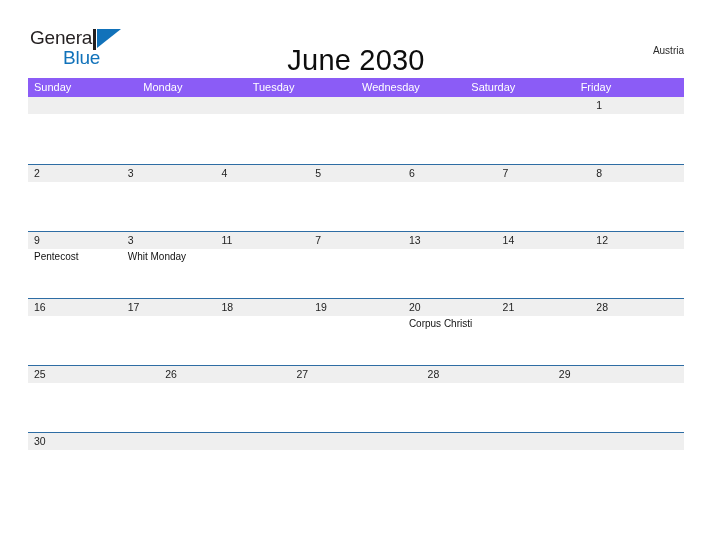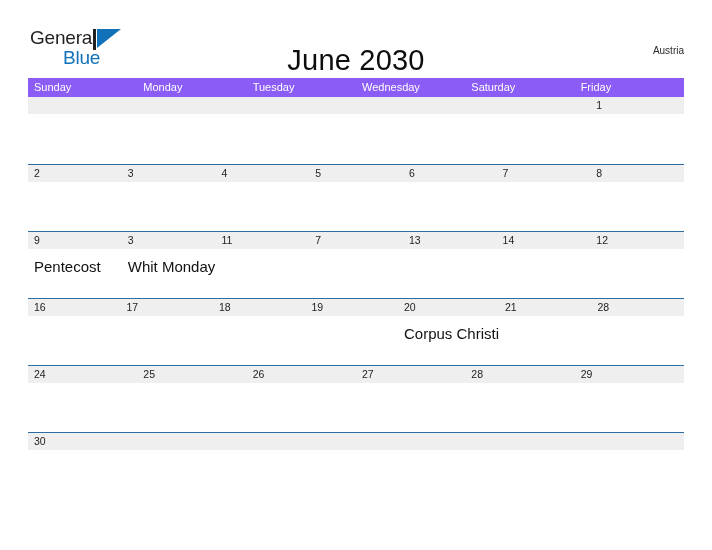--- a/index.html
+++ b/index.html
@@ -159,23 +159,23 @@
     position: relative;
     display: block;
     font-size: 10.5px;
     line-height: 17px;
     height: 17px;
     color: #232323;
     font-family: "Liberation Sans", sans-serif;
   }
   .day-event {
     display: block;
-    font-size: 15px;
+    font-size: 10px;
     line-height: 13px;
-    margin-top: 11px;
+    margin-top: 1px;
     color: #111111;
     white-space: nowrap;
     font-family: "Liberation Sans", sans-serif;
   }
 </style>
 </head>
 <body>
 
 <div class="page">
 
@@ -343,24 +343,20 @@
             <span class="day-number">28</span>
             <span class="day-event"></span>
           </div>
       </div>
     </div>
 
     <div class="week-row">
       <div class="date-band"></div>
       <div class="day-cells">
         <div class="day-cell">
-            <span class="day-number">24</span>
-            <span class="day-event"></span>
-          </div>
-        <div class="day-cell">
             <span class="day-number">25</span>
             <span class="day-event"></span>
           </div>
         <div class="day-cell">
             <span class="day-number">26</span>
             <span class="day-event"></span>
           </div>
         <div class="day-cell">
             <span class="day-number">27</span>
             <span class="day-event"></span>

